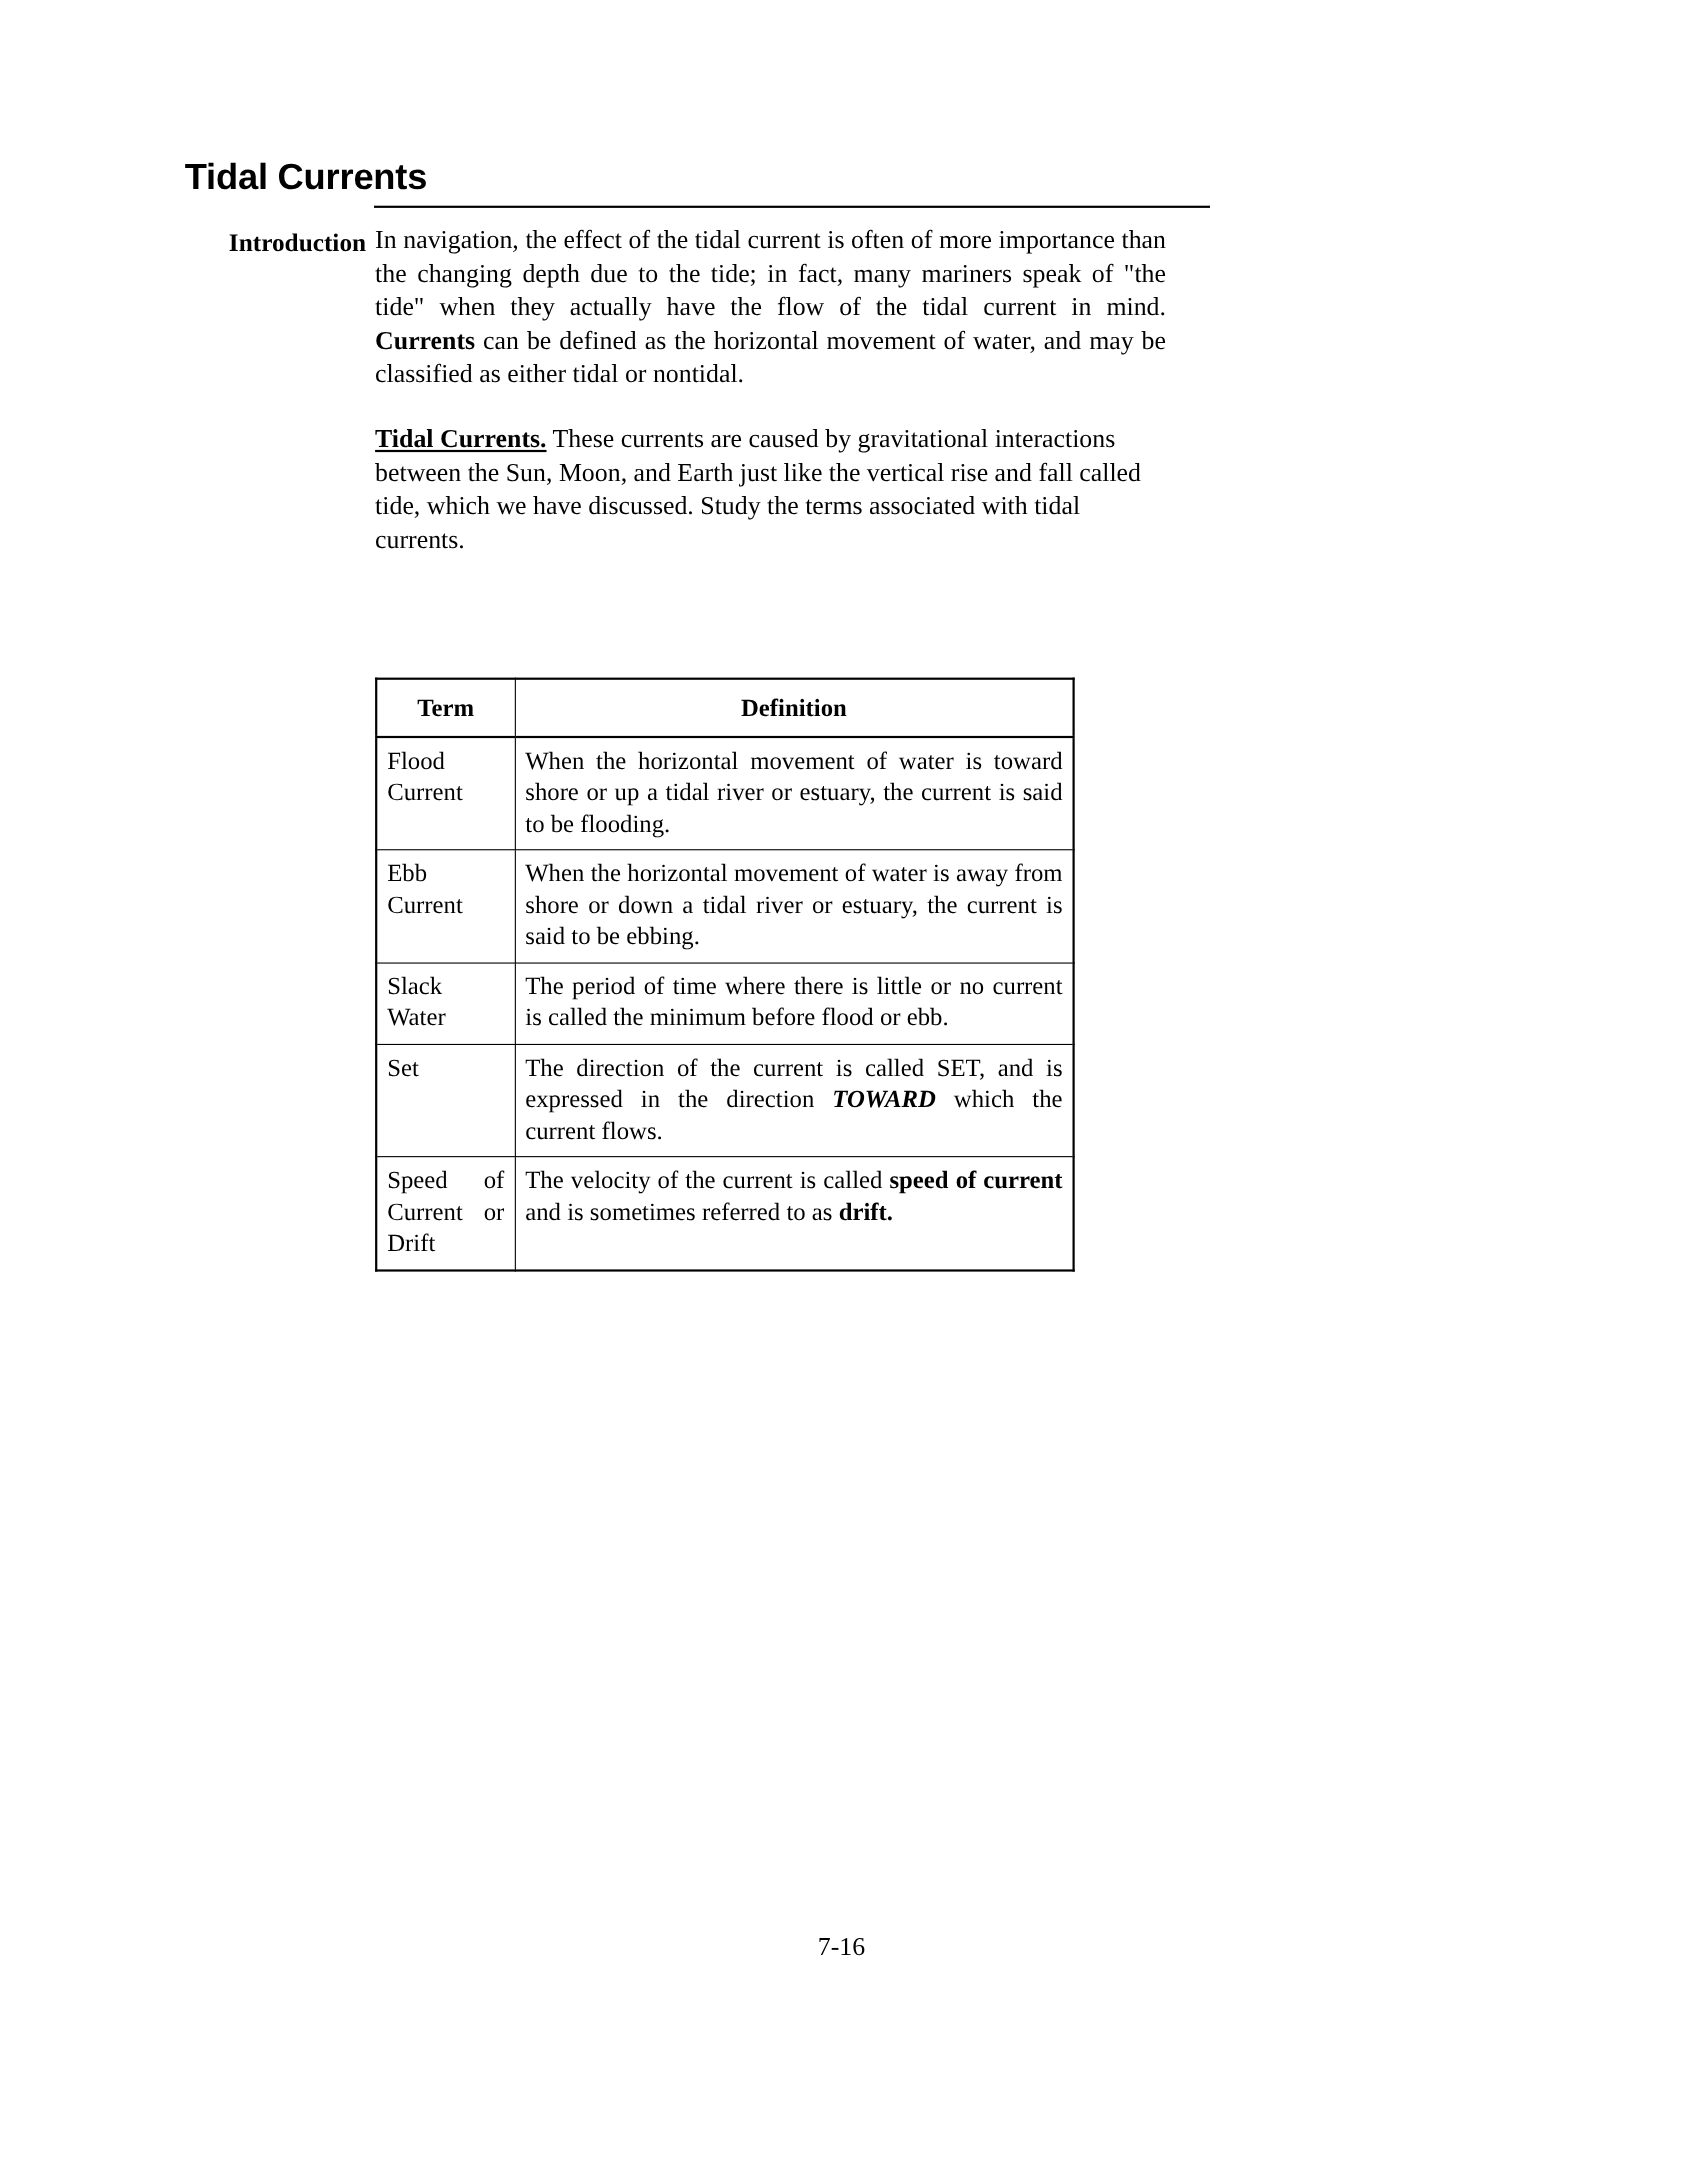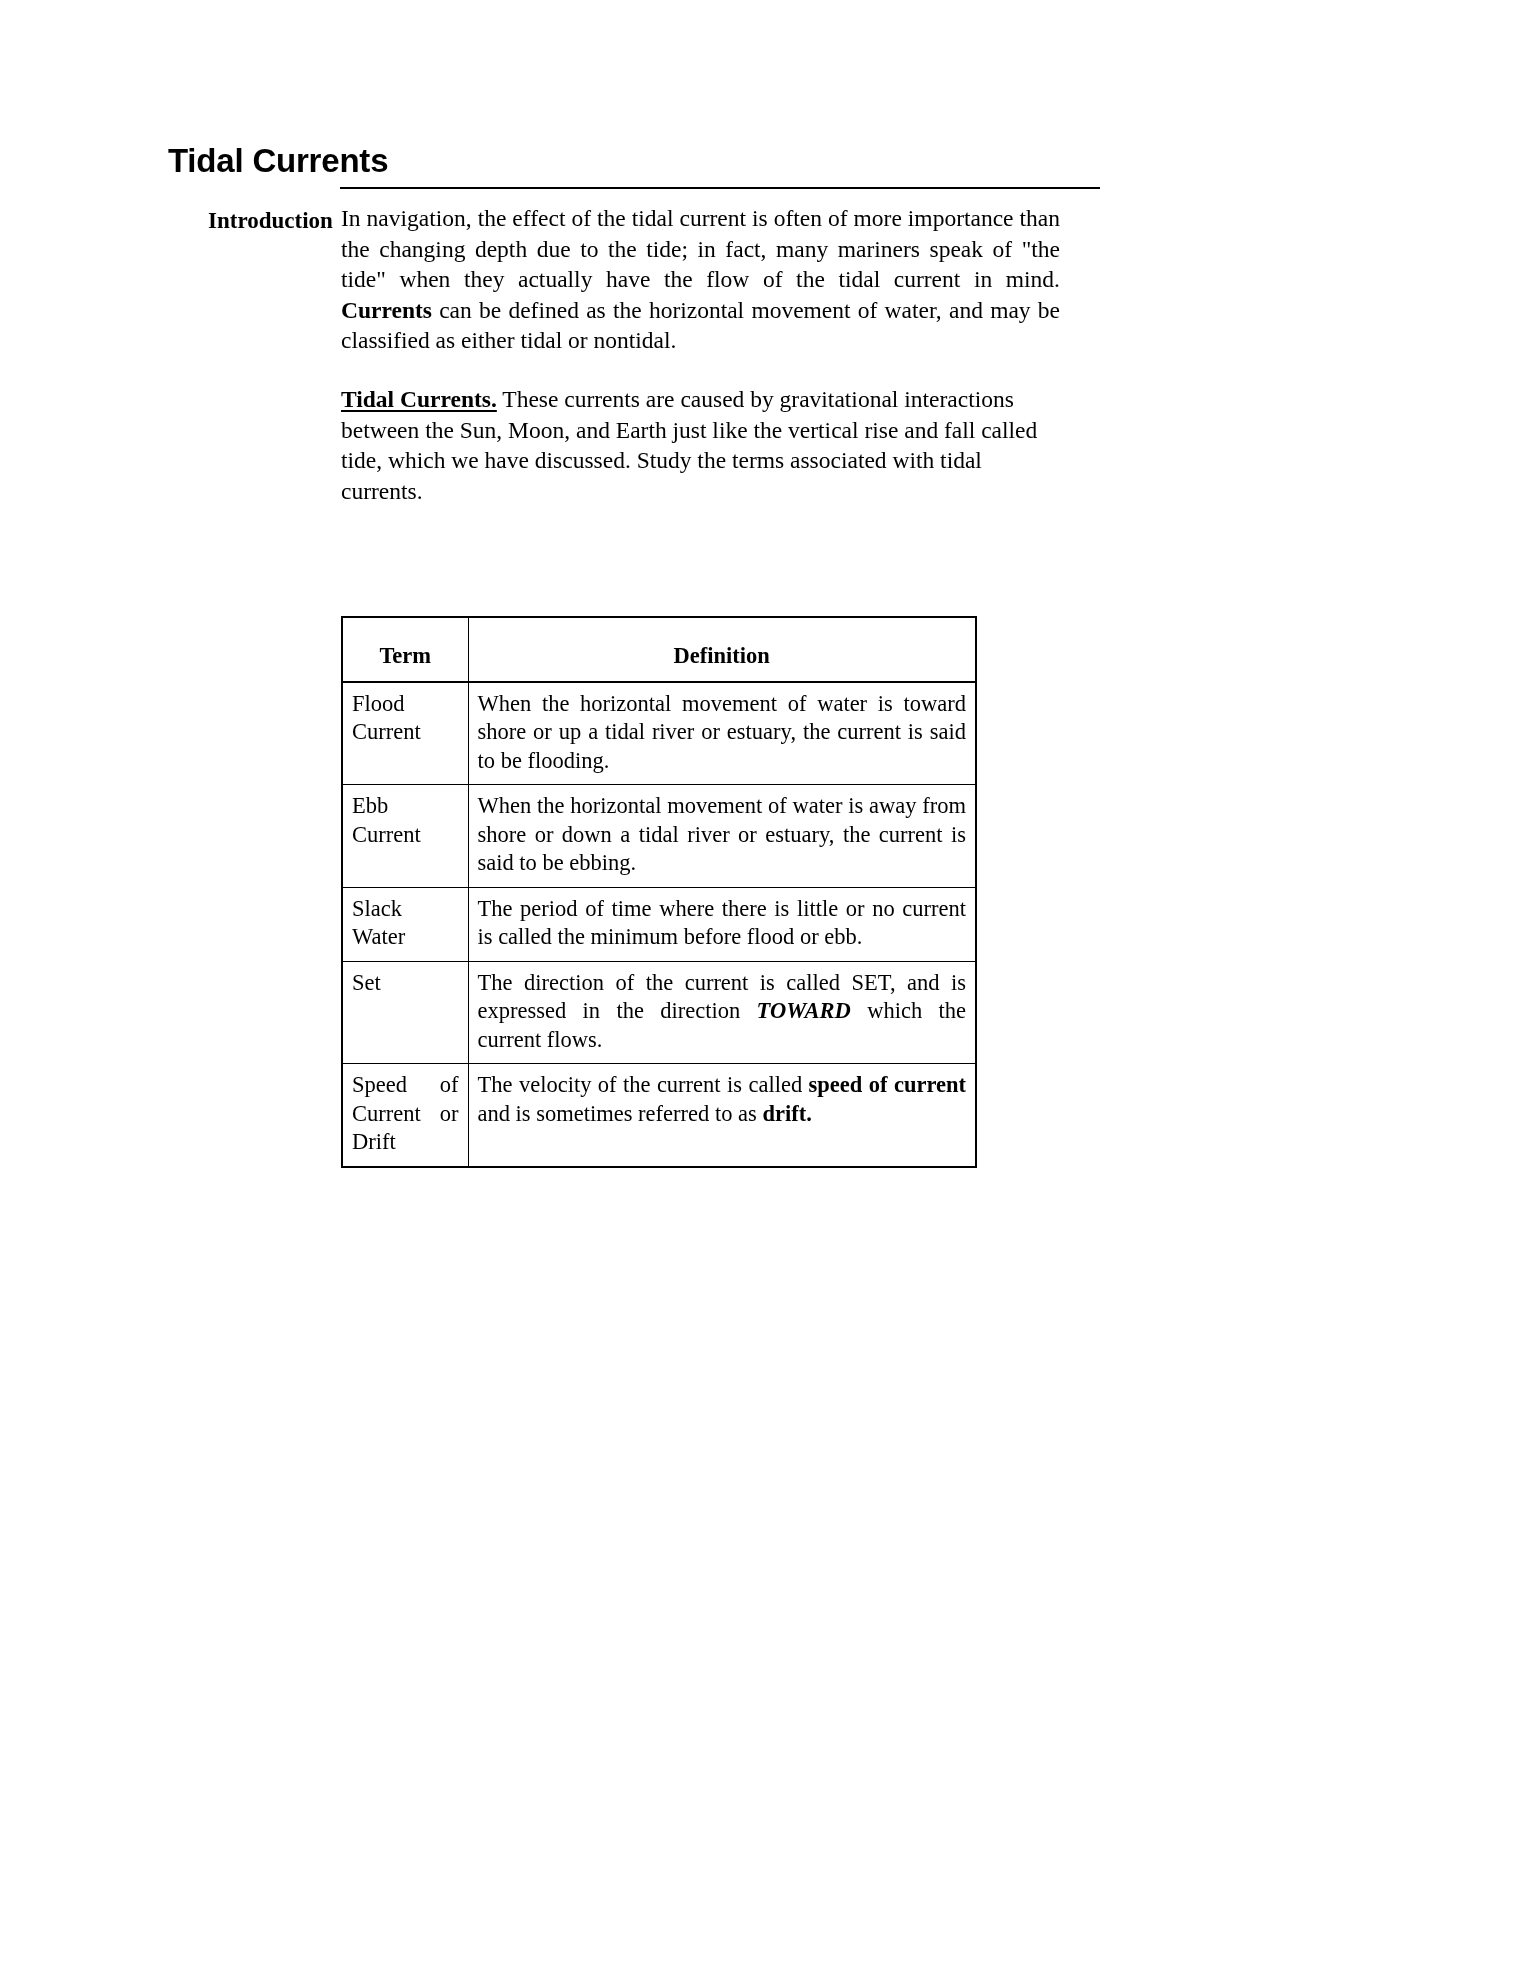--- a/index.html
+++ b/index.html
@@ -95,21 +95,21 @@
   .term-table td, .term-table th {
     border: 1.5px solid #000;
     vertical-align: top;
     padding: 7px 9px 9px 9px;
     font-size: 22.5px;
     line-height: 28.5px;
   }
   .term-table th {
     font-weight: bold;
     text-align: center;
-    padding-top: 24px;
+    padding-top: 12px;
     padding-bottom: 10px;
   }
   .term-table col.c-term { width: 126px; }
   .term-table col.c-def  { width: 508px; }
   .term-table td.term-cell {
     text-align: justify;
     text-justify: inter-word;
     -moz-text-align-last: left;
     text-align-last: left;
   }
@@ -178,14 +178,15 @@
         <td class="term-cell">Set</td>
         <td class="def-cell"><span>The direction of the current is called SET, and is expressed in the direction </span><span class="ital-bold">TOWARD</span><span> which the current flows.</span></td>
       </tr>
       <tr>
         <td class="term-cell">Speed of Current or Drift</td>
         <td class="def-cell"><span>The velocity of the current is called </span><b class="strong">speed of current</b><span> and is sometimes referred to as </span><b class="strong">drift.</b></td>
       </tr>
     </tbody>
   </table>
 
+  <div class="page-number">7-16</div>
 
 </div>
 
 </body></html>

